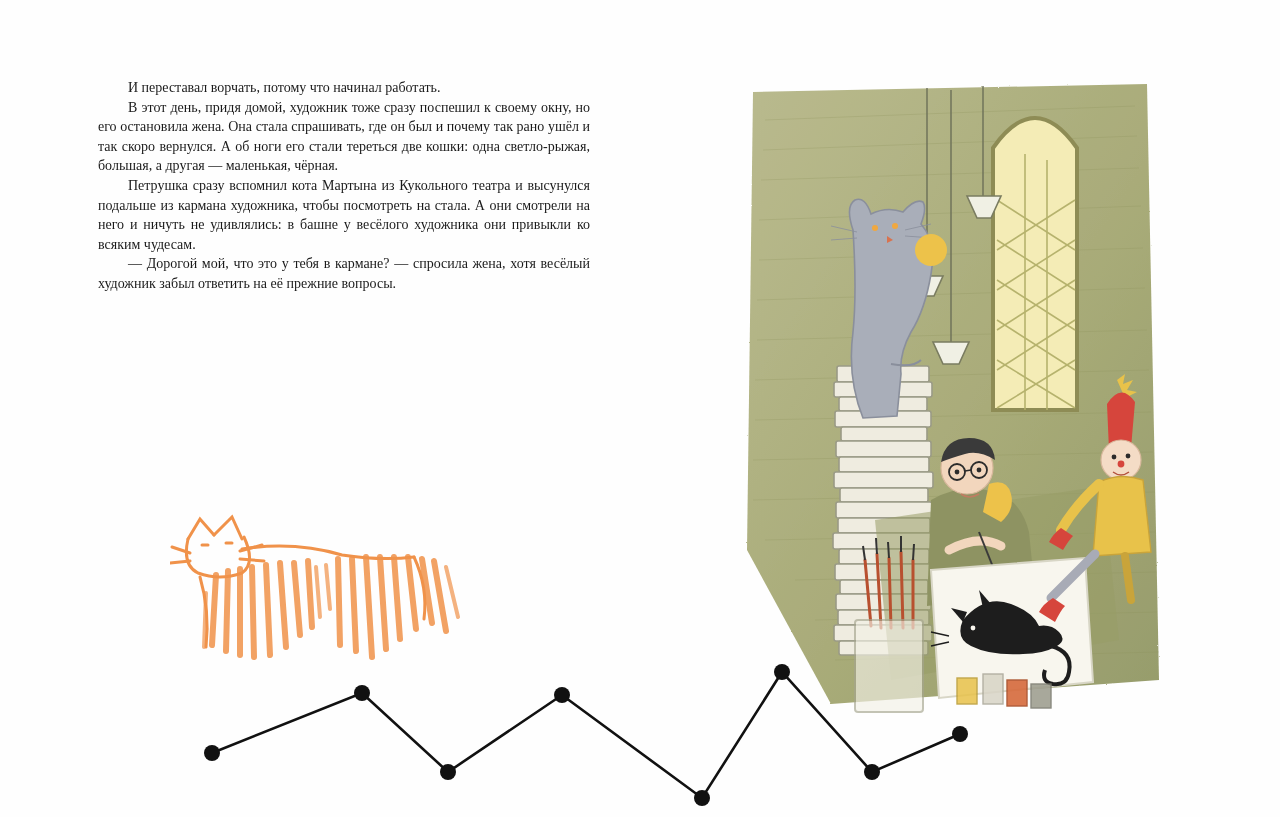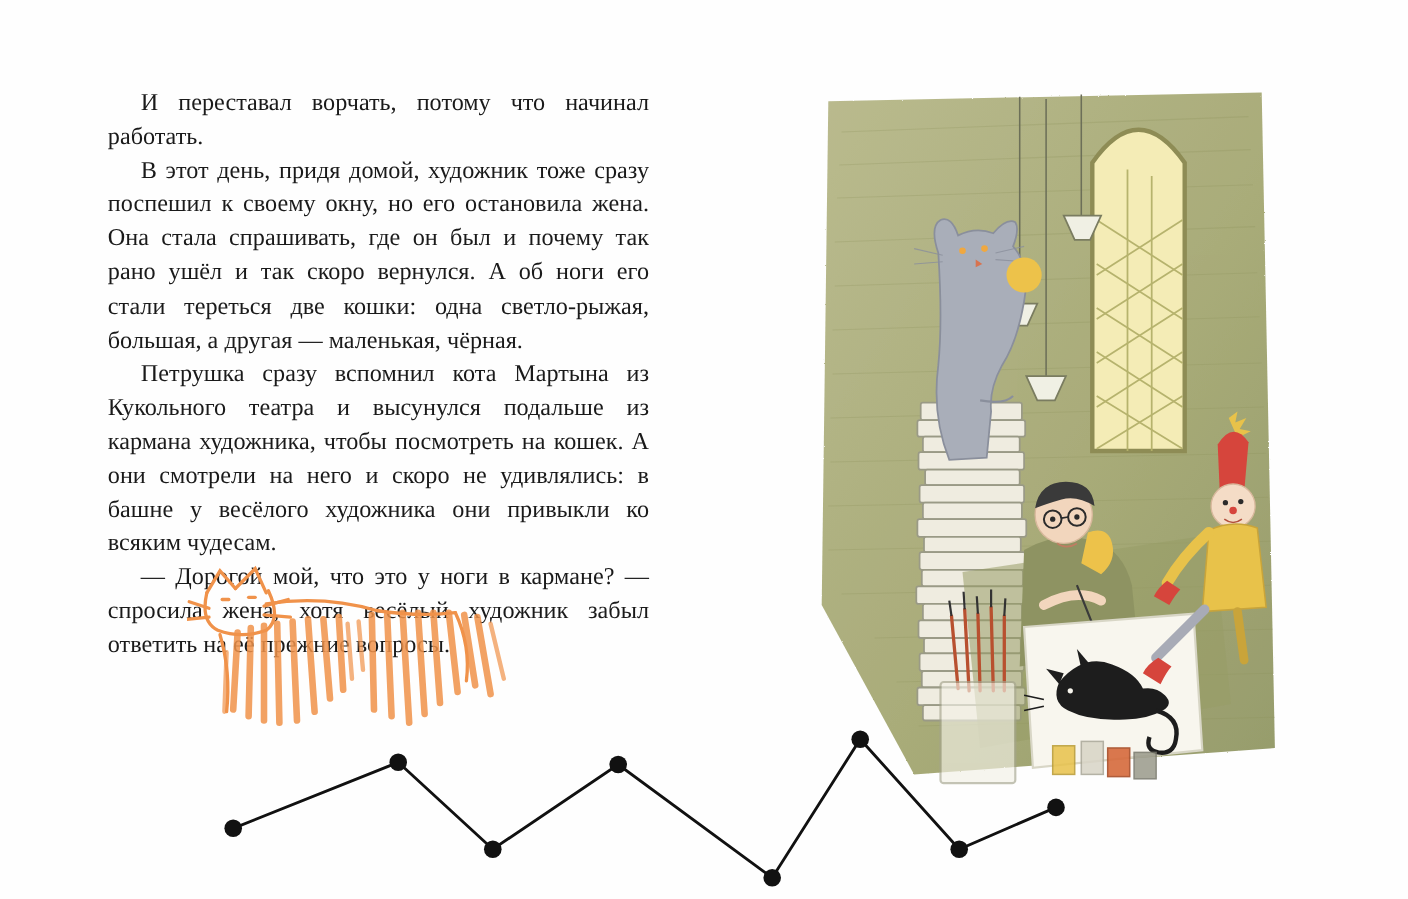--- a/index.html
+++ b/index.html
@@ -22,21 +22,21 @@
 
   
   .text-column {
     position: absolute;
     left: 98px;
     top: 78px;
     width: 492px;
   }
   .text-column p {
     margin: 0;
-    font-size: 22px;
+    font-size: 14px;
     line-height: 1.40;
     color: #1a1a1a;
     text-align: justify;
     text-indent: 30px;
     hyphens: manual;
   }
 
   
   .illustration {
     position: absolute;
@@ -66,22 +66,22 @@
   }
 </style>
 </head>
 <body>
 
 <div class="page">
 
   <div class="text-column">
     <p>И переставал ворчать, потому что начинал работать.</p>
     <p>В этот день, придя домой, художник тоже сразу поспешил к своему окну, но его остановила жена. Она стала спрашивать, где он был и почему так рано ушёл и так скоро вернулся. А об ноги его стали тереться две кошки: одна светло-рыжая, большая, а другая — маленькая, чёрная.</p>
-    <p>Петрушка сразу вспомнил кота Мартына из Кукольного театра и высунулся подальше из кармана художника, чтобы посмотреть на кошек. А они смотрели на него и скоро не удивлялись: в башне у весёлого художника они привыкли ко всяким чудесам.</p>
-    <p>— Дорогой мой, что это у ноги в кармане? — спросила жена, хотя весёлый художник забыл ответить на её прежние вопросы.</p>
+    <p>Петрушка сразу вспомнил кота Мартына из Кукольного театра и высунулся подальше из кармана художника, чтобы посмотреть на стала. А они смотрели на него и ничуть не удивлялись: в башне у весёлого художника они привыкли ко всяким чудесам.</p>
+    <p>— Дорогой мой, что это у тебя в кармане? — спросила жена, хотя весёлый художник забыл ответить на её прежние вопросы.</p>
   </div>
 
   <div class="illustration">
     <svg class="illo-svg" width="430" height="640" viewBox="0 0 430 640" xmlns="http://www.w3.org/2000/svg">
       <defs>
         <filter id="rough" x="-10%" y="-10%" width="120%" height="120%">
           <feTurbulence type="fractalNoise" baseFrequency="0.9" numOctaves="3" result="n"></feTurbulence>
           <feDisplacementMap in="SourceGraphic" in2="n" scale="1.6" xChannelSelector="R" yChannelSelector="G"></feDisplacementMap>
         </filter>
         <linearGradient id="wallgrad" x1="0" y1="0" x2="1" y2="1">

